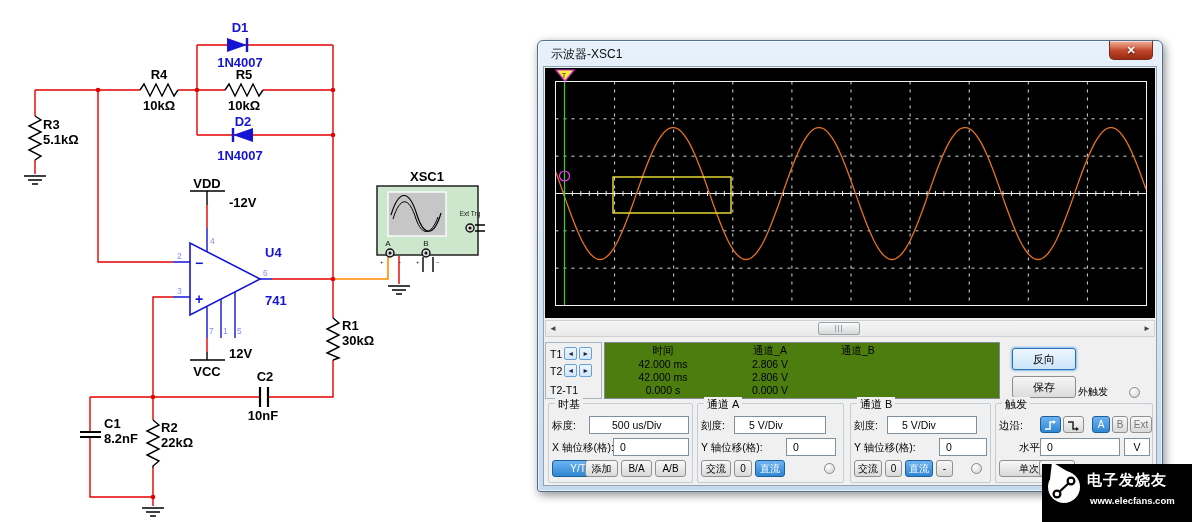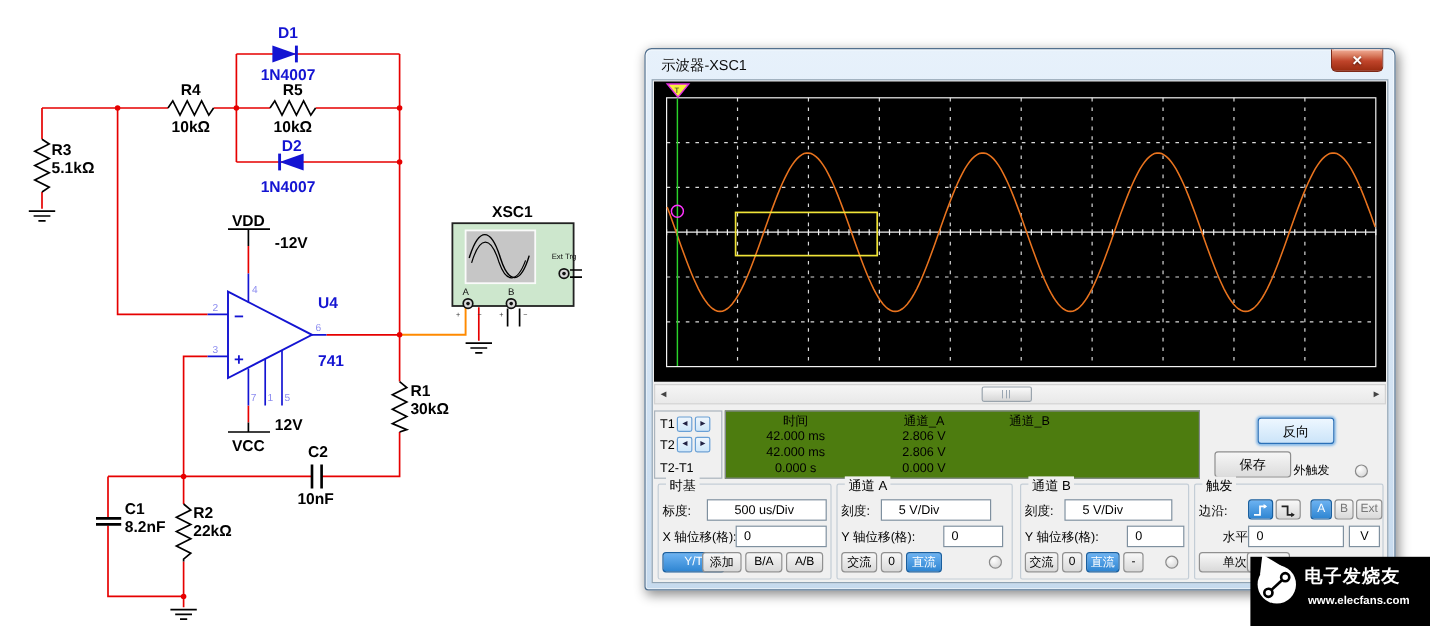--- a/index.html
+++ b/index.html
@@ -346,21 +346,21 @@
         <div class="rc">2.806 V</div>
         <div class="rc"></div>
         <div class="rc">42.000 ms</div>
         <div class="rc">2.806 V</div>
         <div class="rc"></div>
         <div class="rc">0.000 s</div>
         <div class="rc">0.000 V</div>
         <div class="rc"></div>
       </div>
 
-      <div class="btn7 btn-default" style="left:468px;top:281px;width:64px;height:22px;margin-left:36px;">反向</div>
+      <div class="btn7 btn-default" style="left:468px;top:281px;width:64px;height:22px;">反向</div>
       <div class="btn7" style="left:468px;top:309px;width:64px;height:22px;">保存</div>
       <span class="extlabel">外触发</span>
       <span class="radio" style="left:585px;top:320px;"></span>
 
       <div class="grp" style="left:4px;width:145px;">
         <span class="grp-title">时基</span>
         <span class="g-lab" style="left:3px;top:15px;">标度:</span>
         <div class="fld" style="left:40px;top:12px;width:100px;padding-left:22px;">500 us/Div</div>
         <span class="g-lab" style="left:3px;top:37px;">X 轴位移(格):</span>
         <div class="fld" style="left:64px;top:34px;width:76px;padding-left:6px;">0</div>

